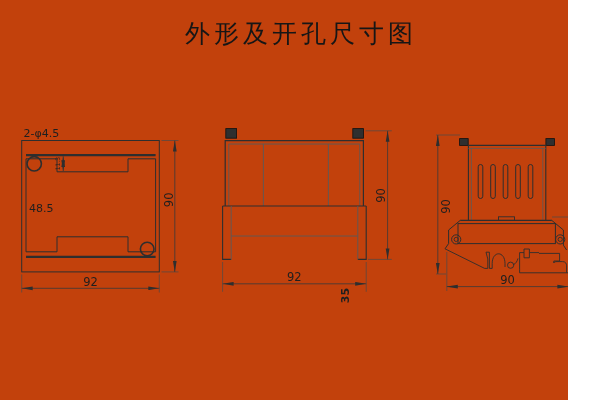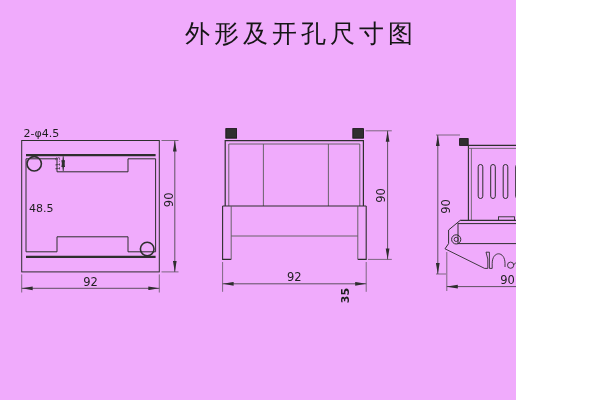--- a/index.html
+++ b/index.html
@@ -1,16 +1,16 @@
 <!DOCTYPE html>
 <html><head>
 <meta charset="utf-8">
 <style>
   html,body{margin:0;padding:0;background:#fff;}
-  .page{position:relative;width:516px;height:400px;background:#f0abfc;overflow:hidden;
+  .page{position:relative;width:568px;height:400px;background:#c2410c;overflow:hidden;
         font-family:"DejaVu Sans","Liberation Sans",sans-serif;}
   svg{display:block;}
   .title-text{font-family:"DejaVu Serif","Liberation Serif",serif;font-size:25px;
               letter-spacing:4px;fill:#161616;font-weight:500;}
   .dim{font-size:11.5px;fill:#1f1f1f;}
   .dim-sm{font-size:6px;fill:#1f1f1f;}
   .dim-bold{font-size:11px;font-weight:700;fill:#1f1f1f;}
   .callout{font-size:11px;fill:#1f1f1f;}
   .ln{stroke:#2e2e2e;fill:none;}
   .ln2{stroke:#5a5a5a;fill:none;}

